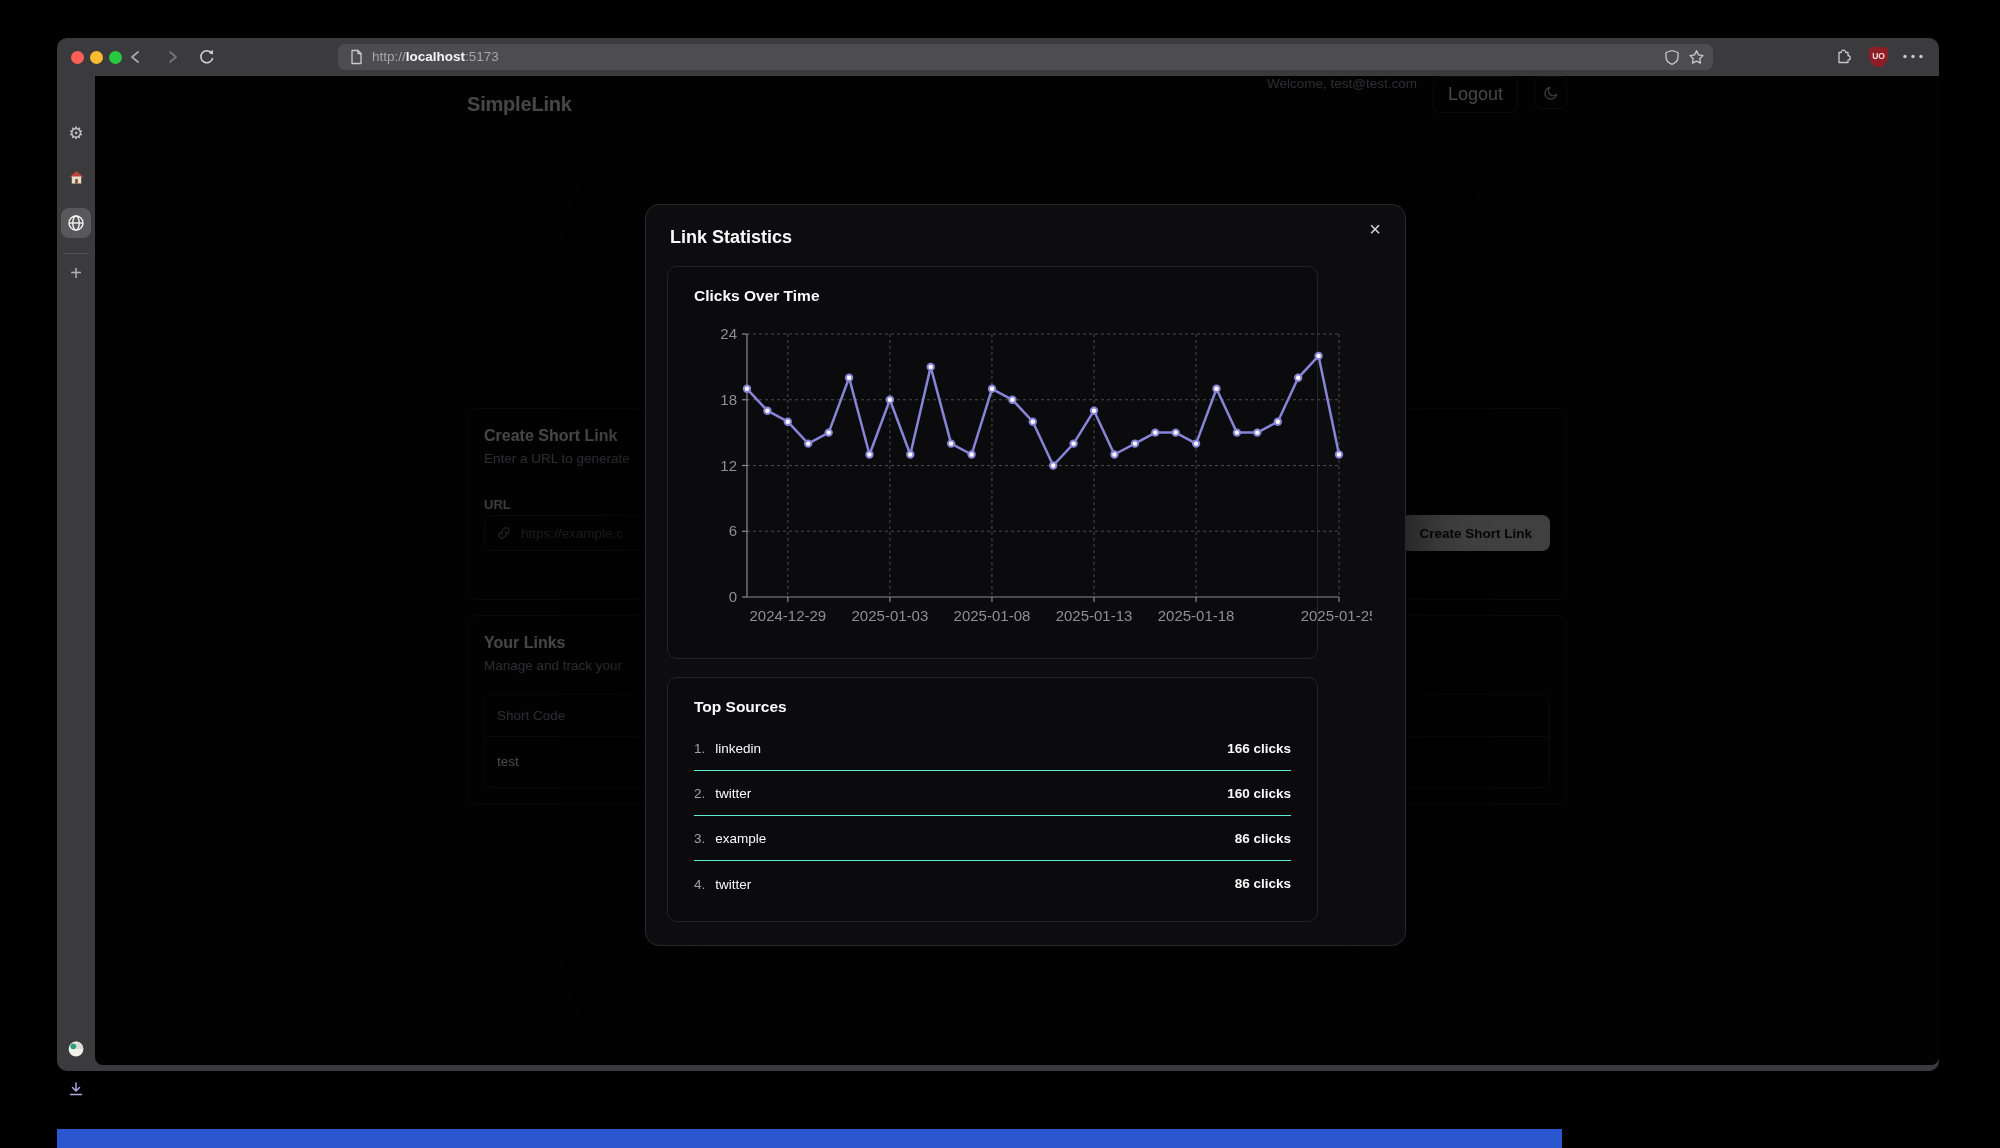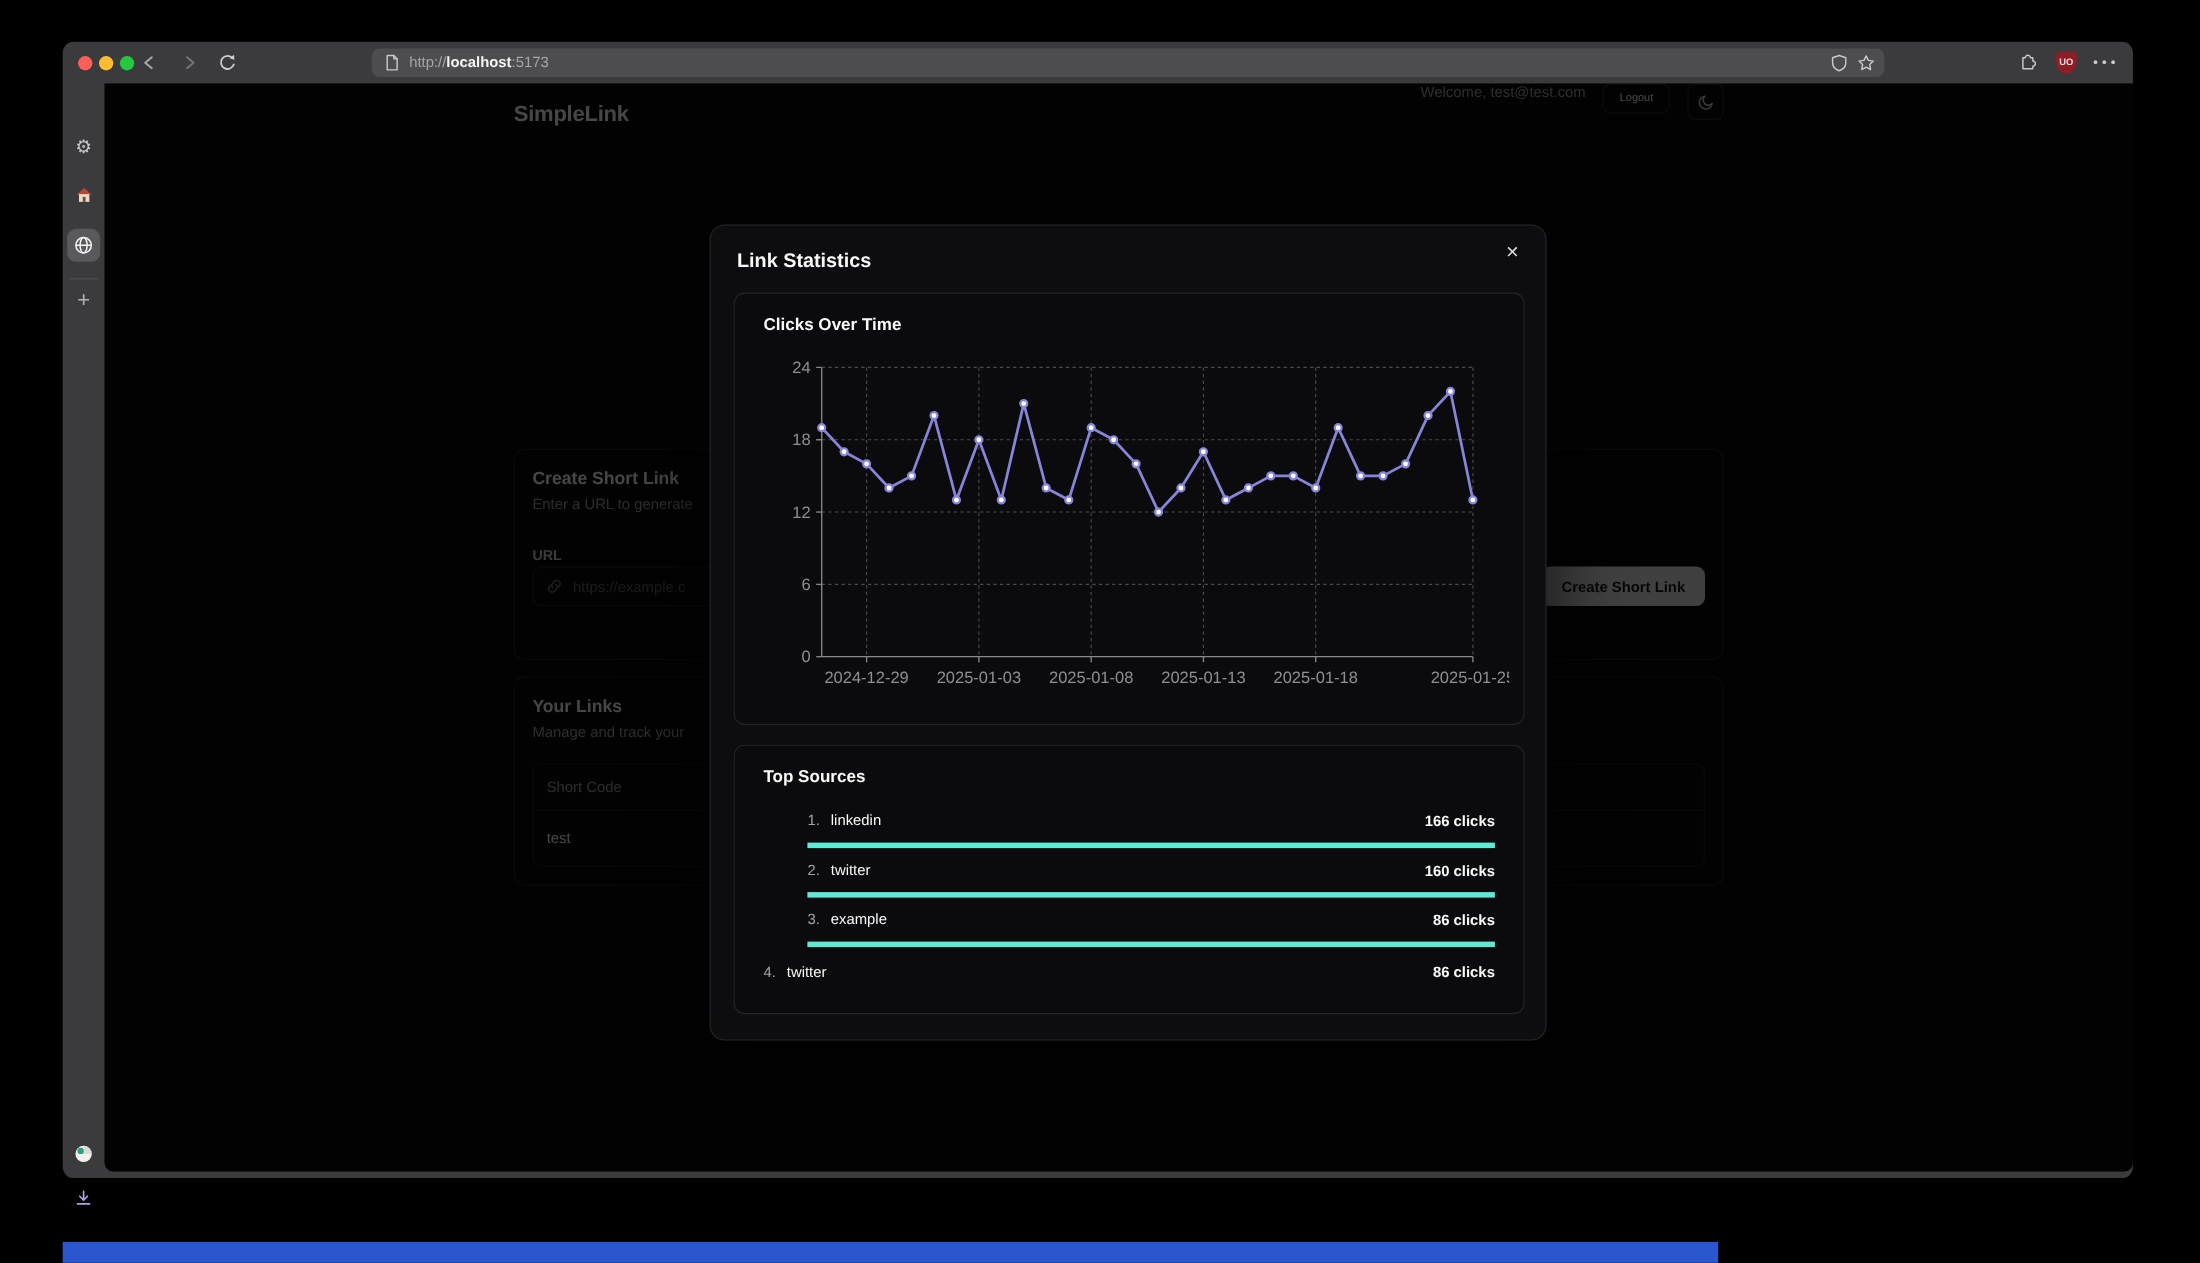--- a/index.html
+++ b/index.html
@@ -44,21 +44,21 @@
 
   
   .content { position:absolute; left:38px; top:38px; width:1844px; height:989px;
     background:#0a0a0b; border-radius:0 0 8px 8px; overflow:hidden;padding-left:28px; }
   .app { position:absolute; left:372px; top:0; width:1100px; height:100%; }
   .app-header { position:relative; height:60px; }
   .brand { position:absolute; left:0; top:17px; font-size:20px; font-weight:700; color:#fafafa; letter-spacing:-.2px; }
   .hdr-right { position:absolute; right:0; top:0; height:60px; display:flex; align-items:flex-start; gap:16px; }
   .welcome { font-size:13.5px; color:#a1a1aa; }
   .logout-btn { border:1px solid #2d2d31; border-radius:7px; padding:7px 14px;
-    font-size:10px; color:#fafafa; background:transparent; }
+    font-size:18px; color:#fafafa; background:transparent; }
   .theme-btn { width:33px; height:33px; border:1px solid #2d2d31; border-radius:7px;
     display:flex; align-items:center; justify-content:center; background:transparent; }
 
   .card { position:absolute; left:0; width:1100px; background:#09090b;
     border:1px solid #232327; border-radius:10px; }
   .card-create { top:332px; height:192px; }
   .card-links  { top:539px; height:190px; }
   .card h2 { font-size:16px; font-weight:700; color:#fafafa; }
   .card .sub { font-size:13.5px; color:#a1a1aa; margin-top:6px; }
   .pad { position:absolute; left:16px; top:18px; right:16px; }
@@ -80,29 +80,29 @@
   .trash-btn { position:absolute; right:145px; top:17px; width:16px; height:16px; }
 
   
   .overlay { position:absolute; inset:0; background:rgba(0,0,0,.72); border-radius:0 0 8px 8px; z-index:5; }
   .modal { position:absolute; left:550px; top:128px; width:761px; height:742px; z-index:6;
     background:#0d0d0f; border:1px solid #29292d; border-radius:14px;
     box-shadow:0 24px 70px rgba(0,0,0,.75); }
   .modal-title { position:absolute; left:24px; top:22px; font-size:18px; font-weight:700; color:#fafafa; }
   .modal-close { position:absolute; right:16px; top:10px; width:28px; height:28px;
     background:transparent; border:none; color:#d8d8d8; font-size:20px; line-height:28px; text-align:center; }
-  .panel { position:absolute; left:21px; width:719px; background:#0b0b0d;
+  .panel { position:absolute; left:21px; width:651px; background:#0b0b0d;
     border:1px solid #242428; border-radius:10px; }
   .panel-chart { top:61px; height:393px; }
   .panel-sources { top:472px; height:245px; }
   .panel h3 { position:absolute; left:26px; top:20px; font-size:15.5px; font-weight:700; color:#fafafa; }
   .chart-svg { position:absolute; left:14px; top:52px; }
   .src-list { position:absolute; left:26px; right:26px; top:48px; }
   .src-row { height:45px; display:flex; align-items:center; justify-content:space-between; }
-  .src-row.divided { border-bottom:5px solid #5eead4;margin-left:40px; }
+  .src-row.divided { border-bottom:1px solid #5eead4; }
   .src-rank { font-size:13.5px; color:#a1a1aa; }
   .src-name { font-size:13.5px; color:#fafafa; margin-left:10px; }
   .src-clicks { font-size:13.5px; font-weight:700; color:#fafafa; }
 
   .svgline { fill:none; stroke-linecap:round; stroke-linejoin:round; }
 
   
   .bg-strip { position:absolute; left:57px; top:1129px; width:1505px; height:19px; background:#2a57d0; }
 </style>
 </head>

